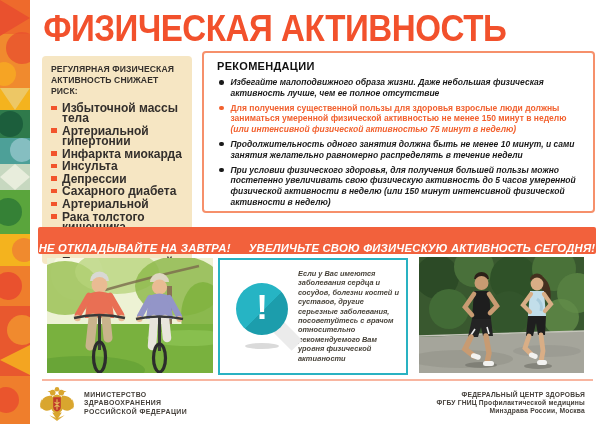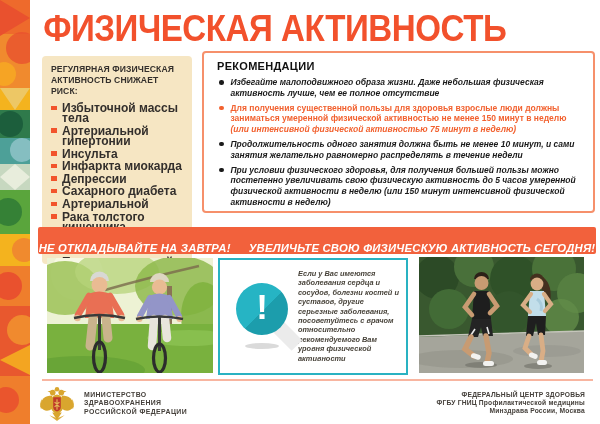--- a/index.html
+++ b/index.html
@@ -106,25 +106,25 @@
       <li>
           <span class="sq"></span>
           <span class="t">Избыточной массы тела</span>
         </li>
       <li>
           <span class="sq"></span>
           <span class="t">Артериальной гипертонии</span>
         </li>
       <li>
           <span class="sq"></span>
+          <span class="t">Инфаркта миокарда</span>
+        </li>
+      <li>
+          <span class="sq"></span>
           <span class="t">Инсульта</span>
-        </li>
-      <li>
-          <span class="sq"></span>
-          <span class="t">Инфаркта миокарда</span>
         </li>
       <li>
           <span class="sq"></span>
           <span class="t">Депрессии</span>
         </li>
       <li>
           <span class="sq"></span>
           <span class="t">Сахарного диабета</span>
         </li>
       <li>

